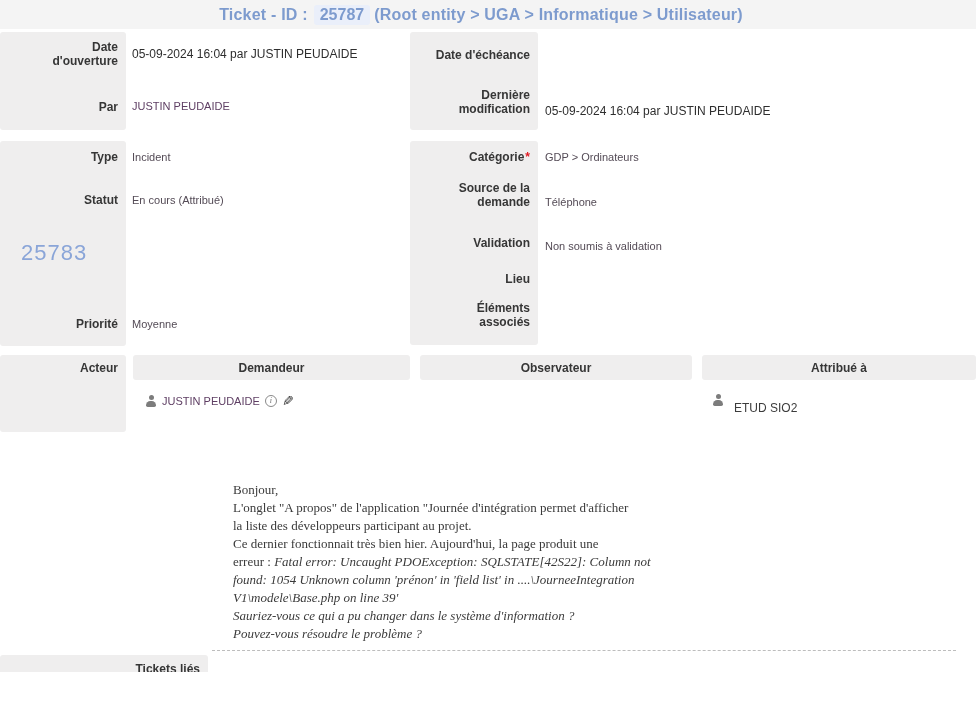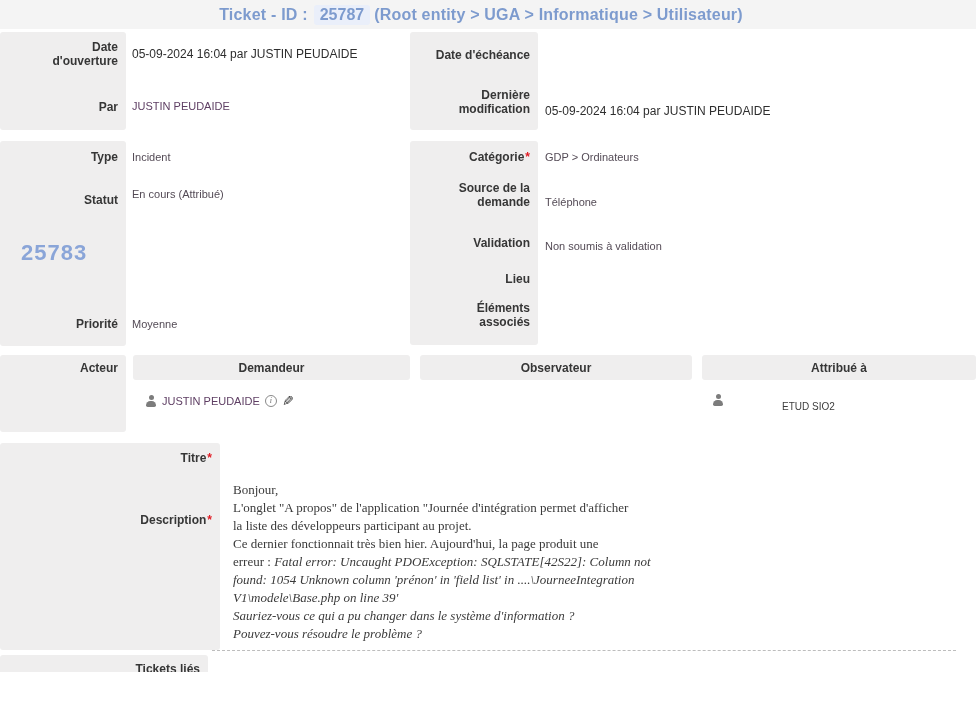--- a/index.html
+++ b/index.html
@@ -26,32 +26,32 @@
     position:absolute;text-align:right;font-size:12px;font-weight:bold;color:#363636;
     line-height:14px;
   }
   .req{color:#e01b24;font-weight:bold;margin-left:1px;}
   .val{
     position:absolute;font-size:11px;color:#544b56;white-space:nowrap;
   }
   .val-date{position:absolute;font-size:12px;color:#2e2e2e;white-space:nowrap;}
   .link-purple{color:#5e3e63;}
   .blue-link{
-    position:absolute;color:#8aa5d8;font-size:22px;font-weight:bold;letter-spacing:1px;
+    position:absolute;color:#8aa5d8;font-size:22px;font-weight:normal;letter-spacing:1px;
     cursor:pointer;
   }
   
   .hdr-cell{
     position:absolute;height:25px;background:#efeeee;border-radius:3px;
     display:flex;align-items:center;justify-content:center;
     font-size:12px;font-weight:bold;color:#363636;
   }
   .actor-entry{position:absolute;display:flex;align-items:center;gap:5px;}
   .actor-name{font-size:11px;color:#5e3e63;white-space:nowrap;}
-  .actor-name-plain{font-size:10px;color:#3c3c3c;white-space:nowrap;margin-left:48px;}
+  .actor-name-plain{font-size:12px;color:#3c3c3c;white-space:nowrap;}
   .person-icon{position:relative;width:12px;height:12px;display:inline-block;flex:0 0 auto;}
   .person-icon::before{
     content:'';position:absolute;top:0;left:3.5px;width:5px;height:5px;border-radius:50%;background:#7c7c7c;
   }
   .person-icon::after{
     content:'';position:absolute;bottom:0;left:1px;width:10px;height:6px;
     border-radius:5px 5px 2px 2px;background:#7c7c7c;
   }
   .info-icon{
     display:inline-block;width:10px;height:10px;border:1px solid #8a8a8a;border-radius:50%;
@@ -93,21 +93,21 @@
   </div>
   <span class="val-date" style="left:545px;top:104px;">05-09-2024 16:04 par JUSTIN PEUDAIDE</span>
 
   <div class="gcell" style="left:0;top:141px;width:126px;height:205px;">
     <span class="lbl" style="right:8px;top:9px;width:90px;">Type</span>
     <span class="lbl" style="right:8px;top:52px;width:90px;">Statut</span>
     <span class="lbl" style="right:8px;top:176px;width:90px;">Priorité</span>
   </div>
   <span class="blue-link" style="left:21px;top:240px;">25783</span>
   <span class="val" style="left:132px;top:151px;">Incident</span>
-  <span class="val" style="left:132px;top:188px;">En cours (Attribué)</span>
+  <span class="val" style="left:132px;top:194px;">En cours (Attribué)</span>
   <span class="val" style="left:132px;top:318px;">Moyenne</span>
 
   <div class="gcell" style="left:410px;top:141px;width:128px;height:204px;">
     <span class="lbl" style="right:8px;top:9px;width:110px;"><span>Catégorie</span><span class="req">*</span></span>
     <span class="lbl" style="right:8px;top:40px;width:78px;margin-left:9px;">Source de la demande</span>
     <span class="lbl" style="right:8px;top:95px;width:100px;">Validation</span>
     <span class="lbl" style="right:8px;top:131px;width:90px;">Lieu</span>
     <span class="lbl" style="right:8px;top:160px;width:60px;">Éléments associés</span>
   </div>
   <span class="val" style="left:545px;top:151px;">GDP &gt; Ordinateurs</span>
@@ -132,24 +132,20 @@
     <span class="actor-name">JUSTIN PEUDAIDE</span>
     <span class="info-icon">i</span>
     <span class="pencil-icon">✎</span>
   </div>
 
   <div class="actor-entry" style="left:712px;top:394px;align-items:flex-start;gap:10px;">
     <span class="person-icon"></span>
     <span class="actor-name-plain" style="margin-top:7px;">ETUD SIO2</span>
   </div>
 
-  <div class="gcell" style="left:0;top:443px;width:220px;height:207px;">
-    <span class="lbl" style="right:8px;top:8px;width:160px;"><span>Titre</span><span class="req">*</span></span>
-    <span class="lbl" style="right:8px;top:70px;width:160px;"><span>Description</span><span class="req">*</span></span>
-  </div>
   <div class="content-text" id="description" style="left:233px;top:481px;font-family:Liberation Serif, serif;">
       <div class="line"><span>Bonjour,</span></div>
       <div class="line"><span>L'onglet "A propos" de l'application "Journée d'intégration permet d'afficher</span></div>
       <div class="line"><span>la liste des développeurs participant au projet.</span></div>
       <div class="line"><span>Ce dernier fonctionnait très bien hier. Aujourd'hui, la page produit une</span></div>
       <div class="line"><span>erreur : </span><span class="it">Fatal error: Uncaught PDOException: SQLSTATE[42S22]: Column not</span></div>
       <div class="line"><span class="it">found: 1054 Unknown column 'prénon' in 'field list' in ....\JourneeIntegration</span></div>
       <div class="line"><span class="it">V1\modele\Base.php on line 39'</span></div>
       <div class="line"><span class="it">Sauriez-vous ce qui a pu changer dans le système d'information ?</span></div>
       <div class="line"><span class="it">Pouvez-vous résoudre le problème ?</span></div>

